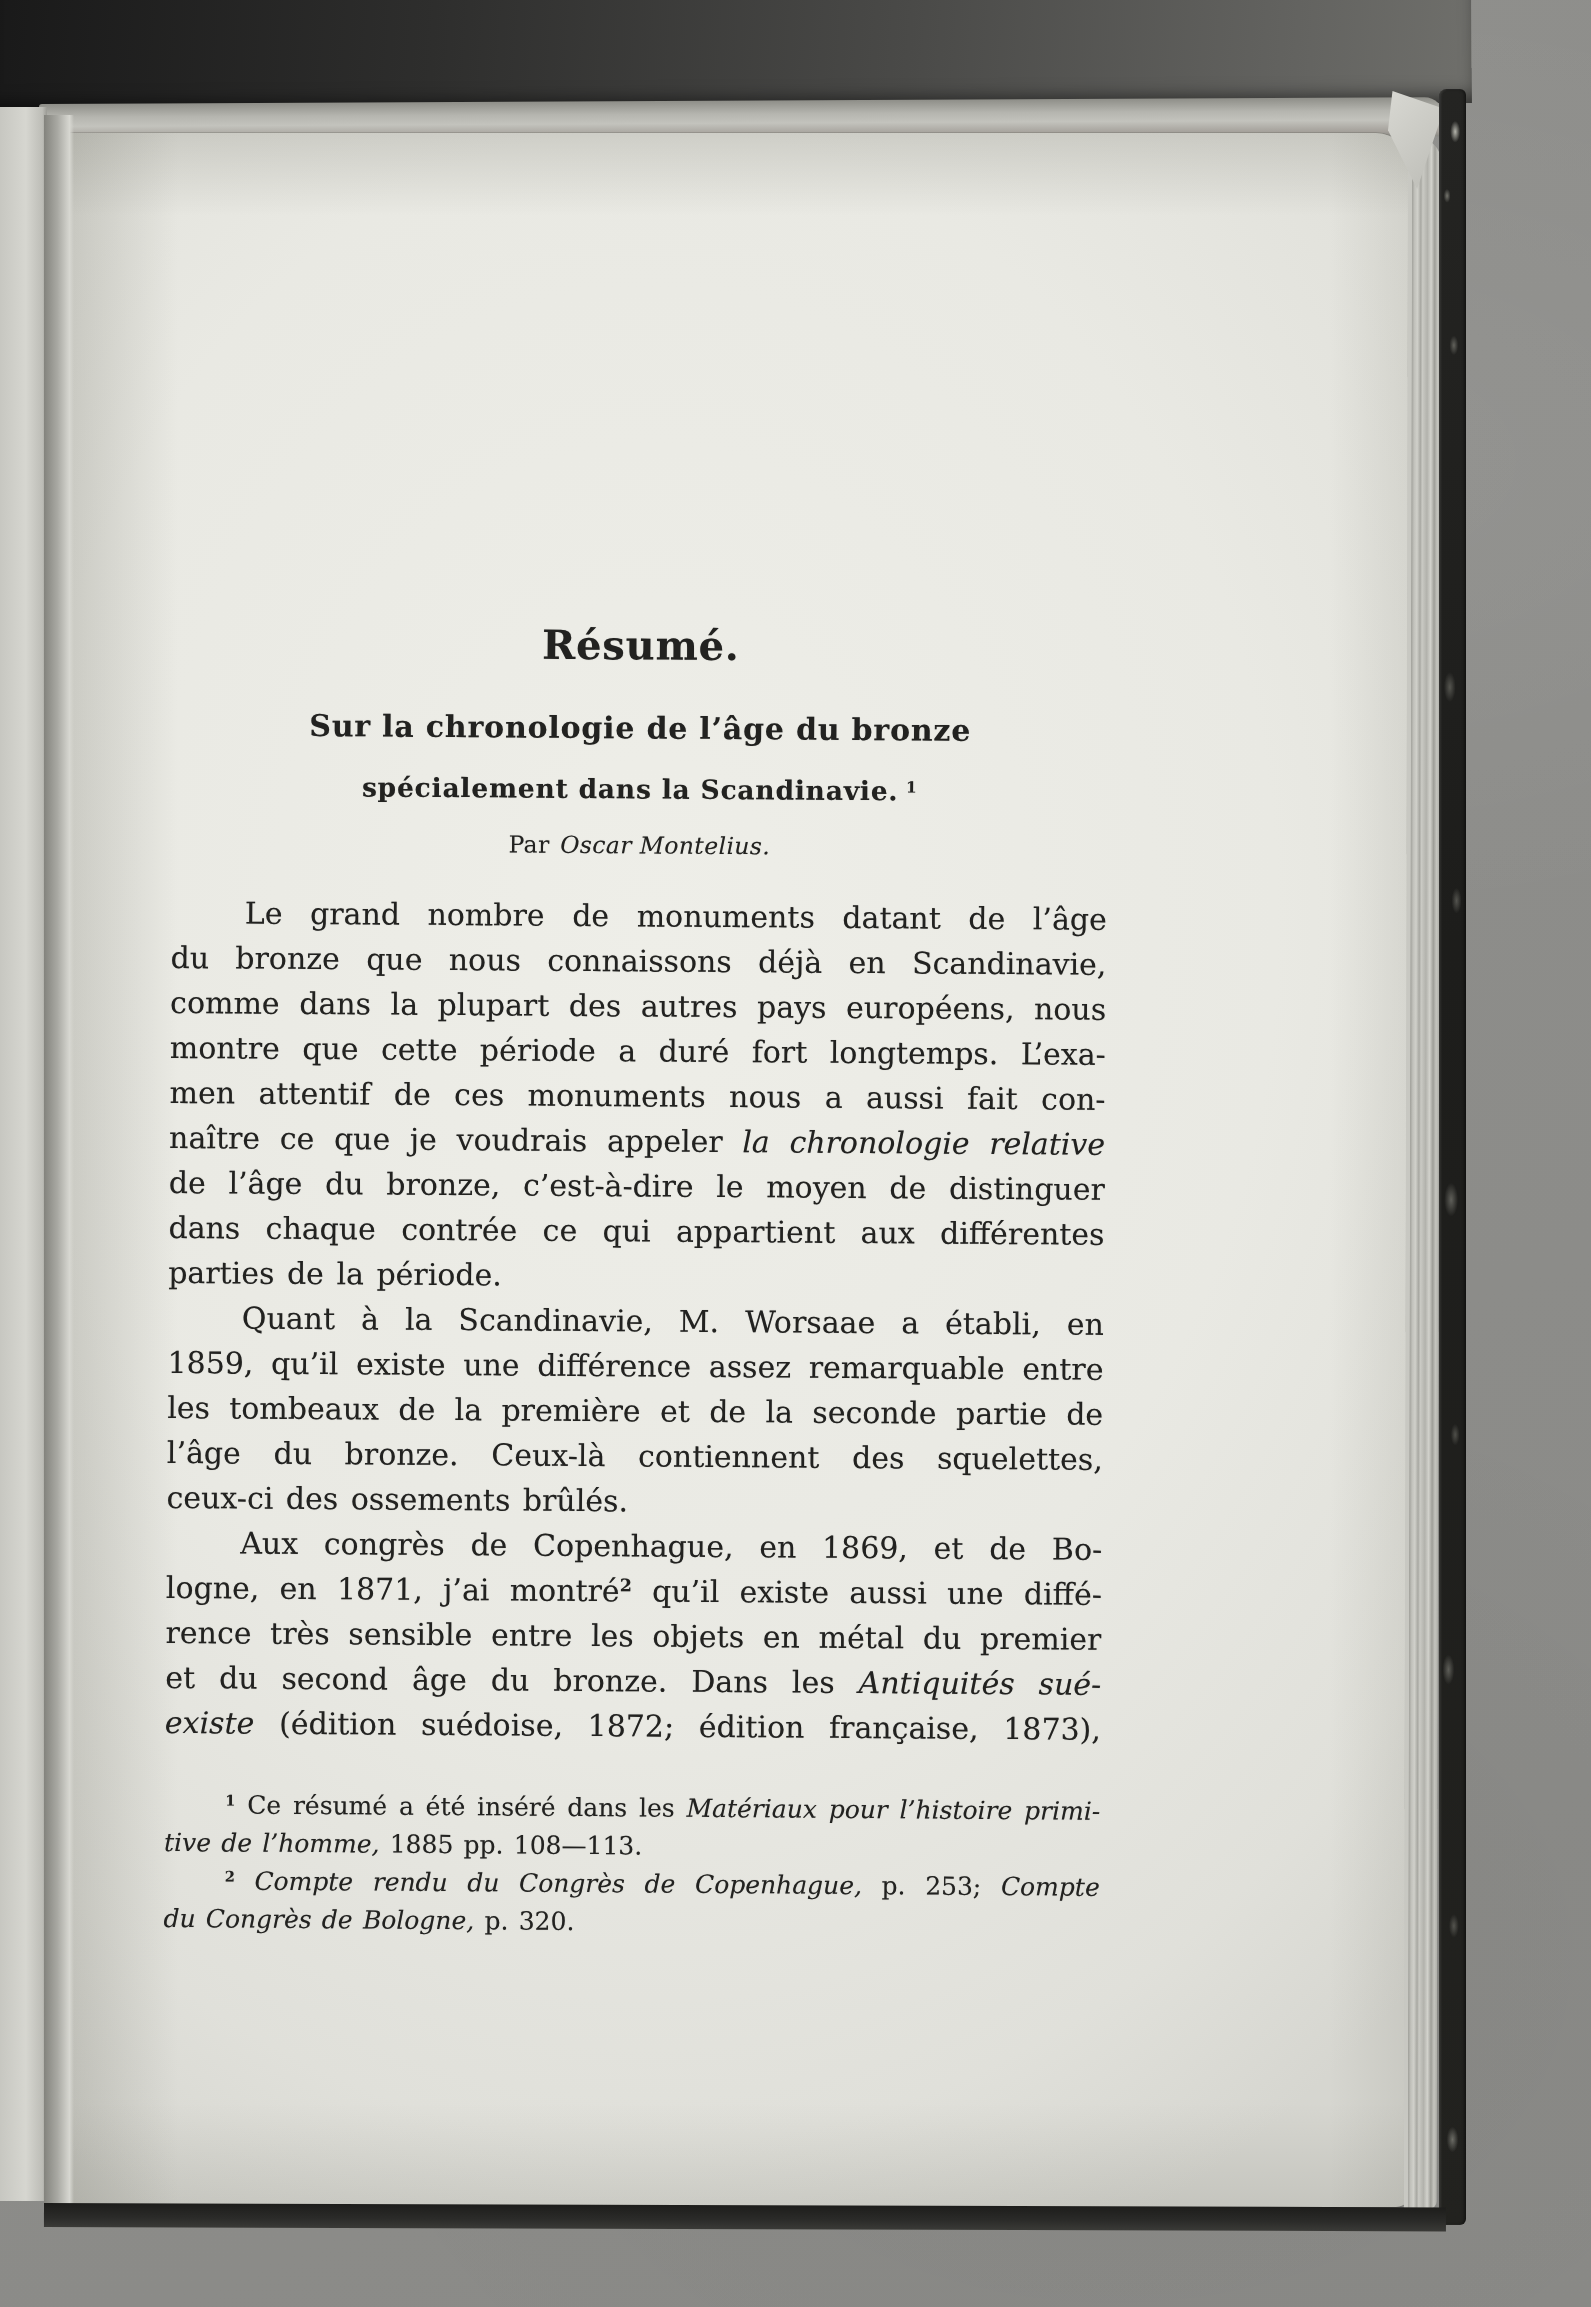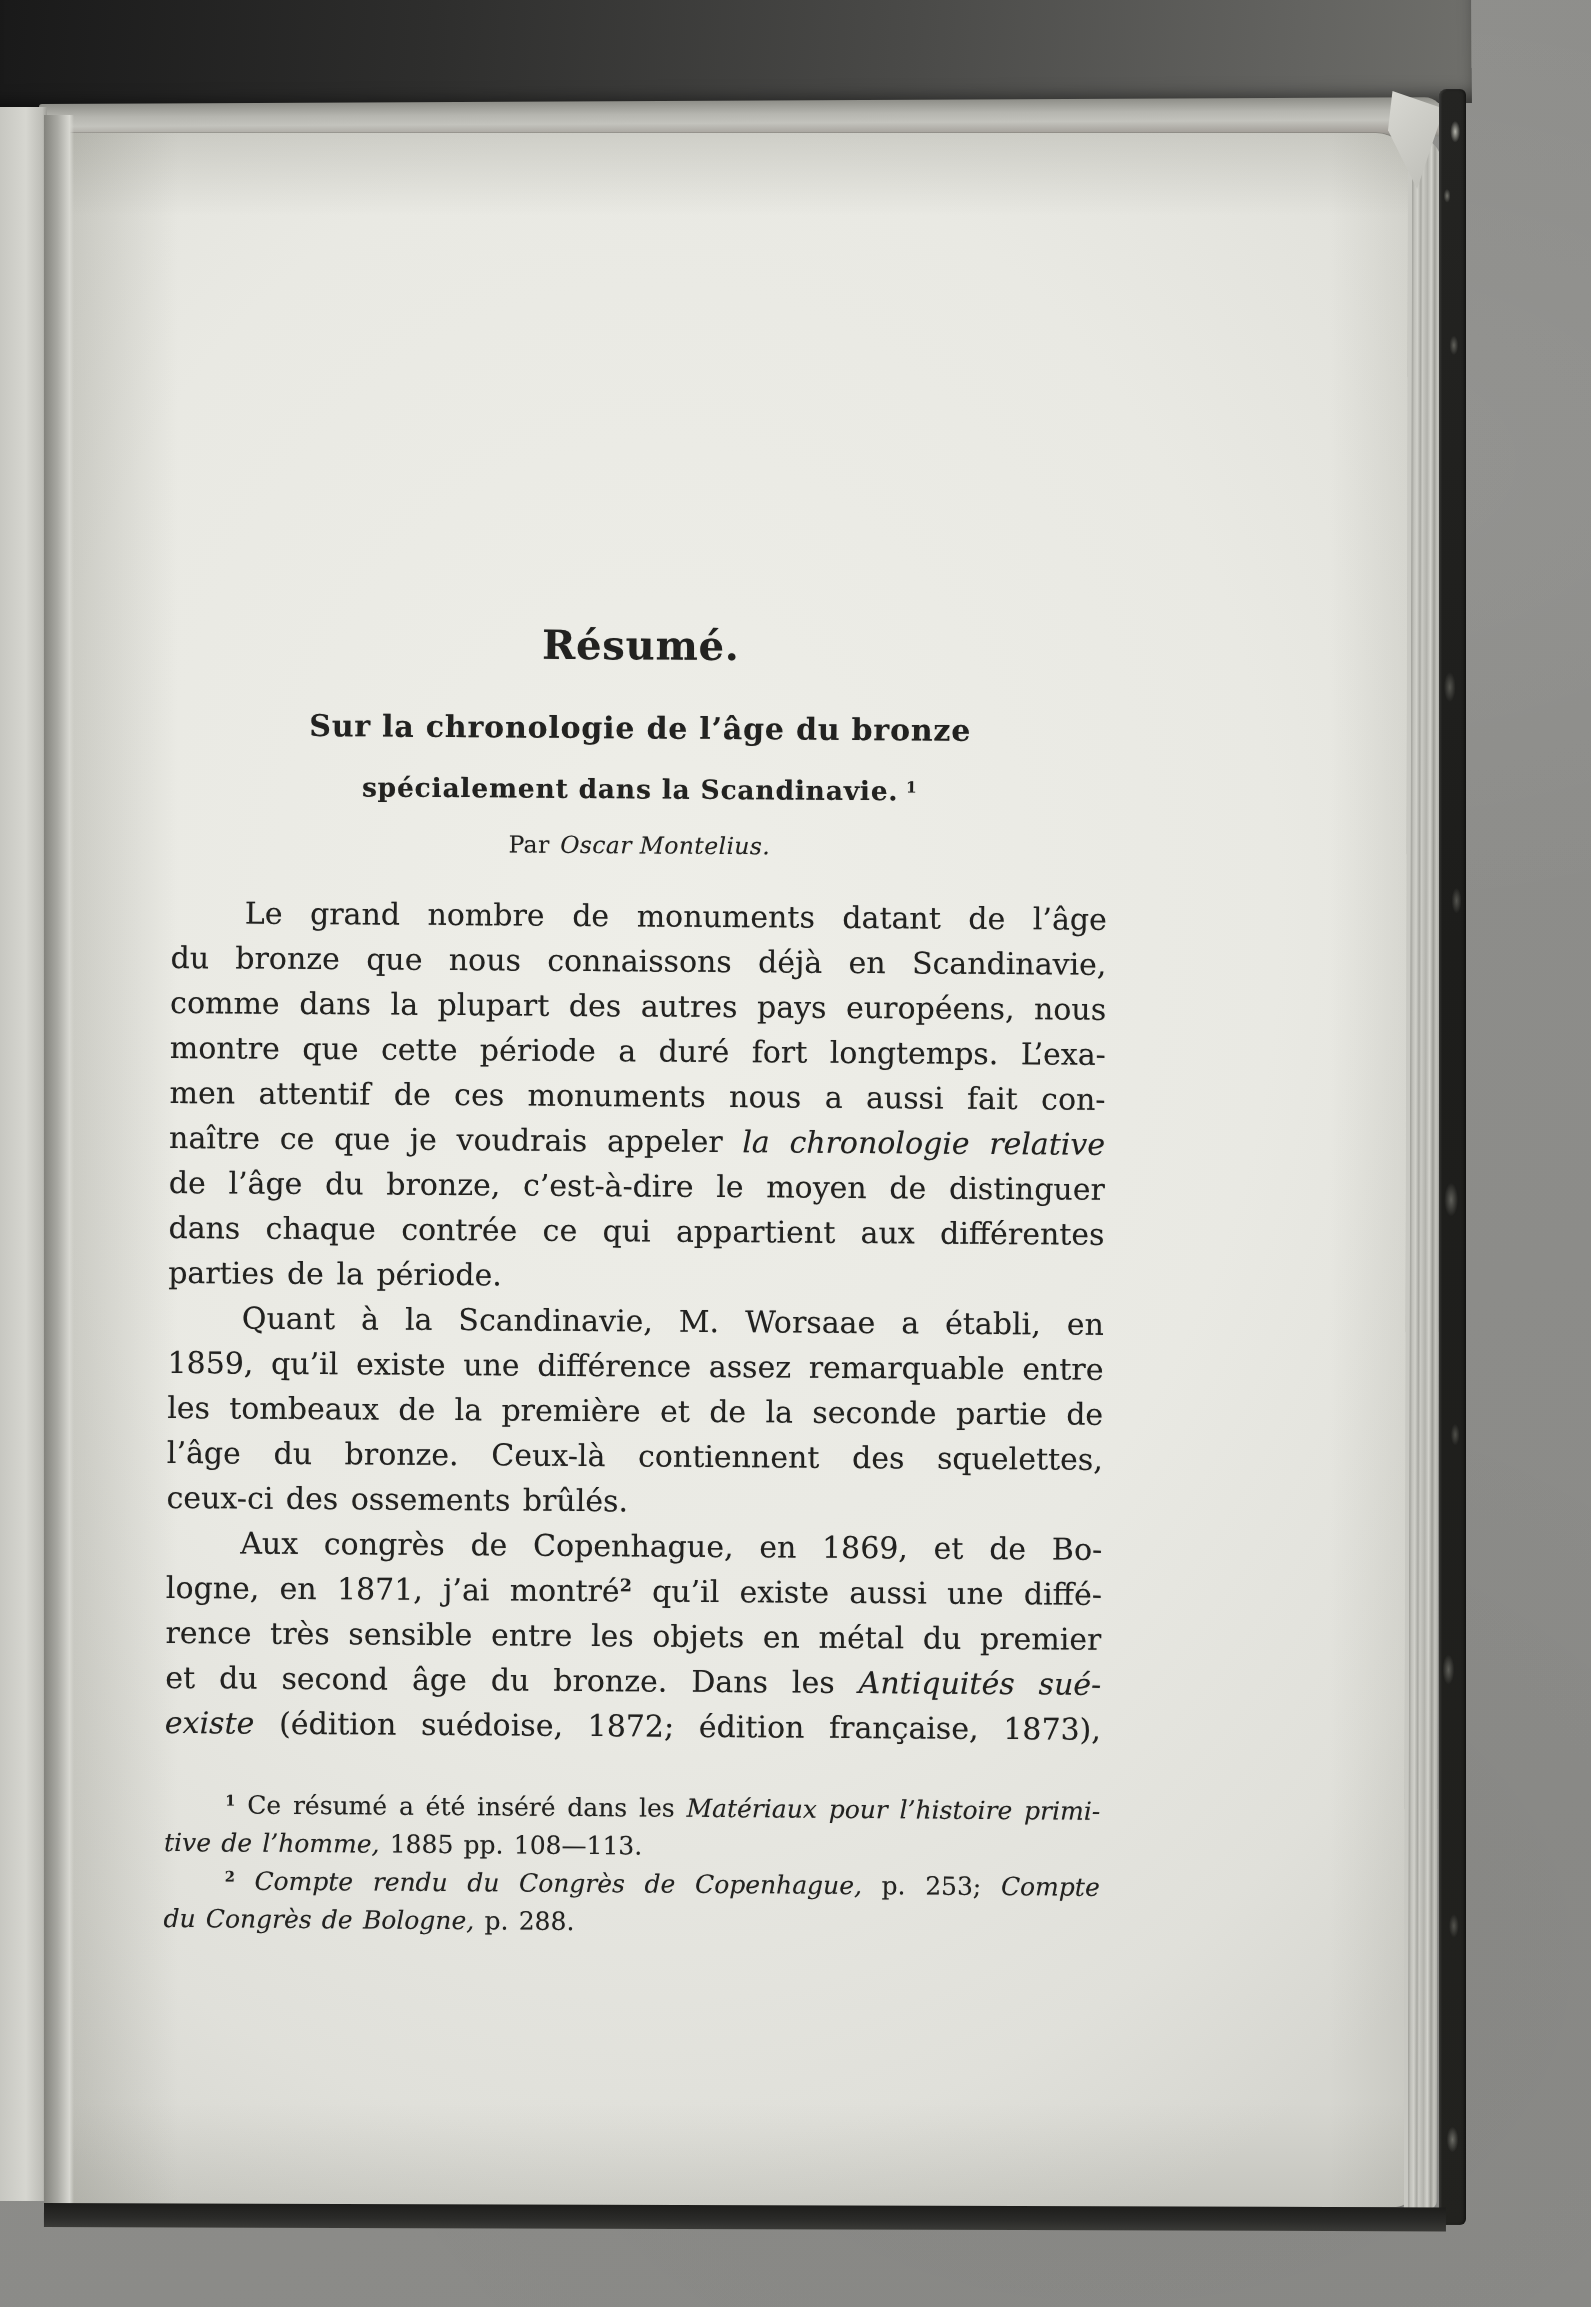--- a/index.html
+++ b/index.html
@@ -183,17 +183,17 @@
         <div class="tline j"><span>logne, en 1871, j’ai montré</span><sup>2</sup><span> qu’il existe aussi une diffé-</span></div>
         <div class="tline j"><span>rence très sensible entre les objets en métal du premier</span></div>
         <div class="tline j"><span>et du second âge du bronze. Dans les </span><span class="it">Antiquités sué-</span></div>
         <div class="tline j"><span class="it">existe</span><span> (édition suédoise, 1872; édition française, 1873),</span></div>
       </div>
 
     <div class="fn-block">
         <div class="tline j ind"><sup>1</sup><span> Ce résumé a été inséré dans les </span><span class="it">Matériaux pour l’histoire primi-</span></div>
         <div class="tline"><span class="it">tive de l’homme,</span><span> 1885 pp. 108—113.</span></div>
         <div class="tline j ind"><sup>2</sup><span> </span><span class="it">Compte rendu du Congrès de Copenhague,</span><span> p. 253; </span><span class="it">Compte rendu</span></div>
-        <div class="tline"><span class="it">du Congrès de Bologne,</span><span> p. 288.</span></div>
+        <div class="tline"><span class="it">du Congrès de Bologne,</span><span> p. 320.</span></div>
       </div>
   </div>
 </div>
 
 
 </body></html>

